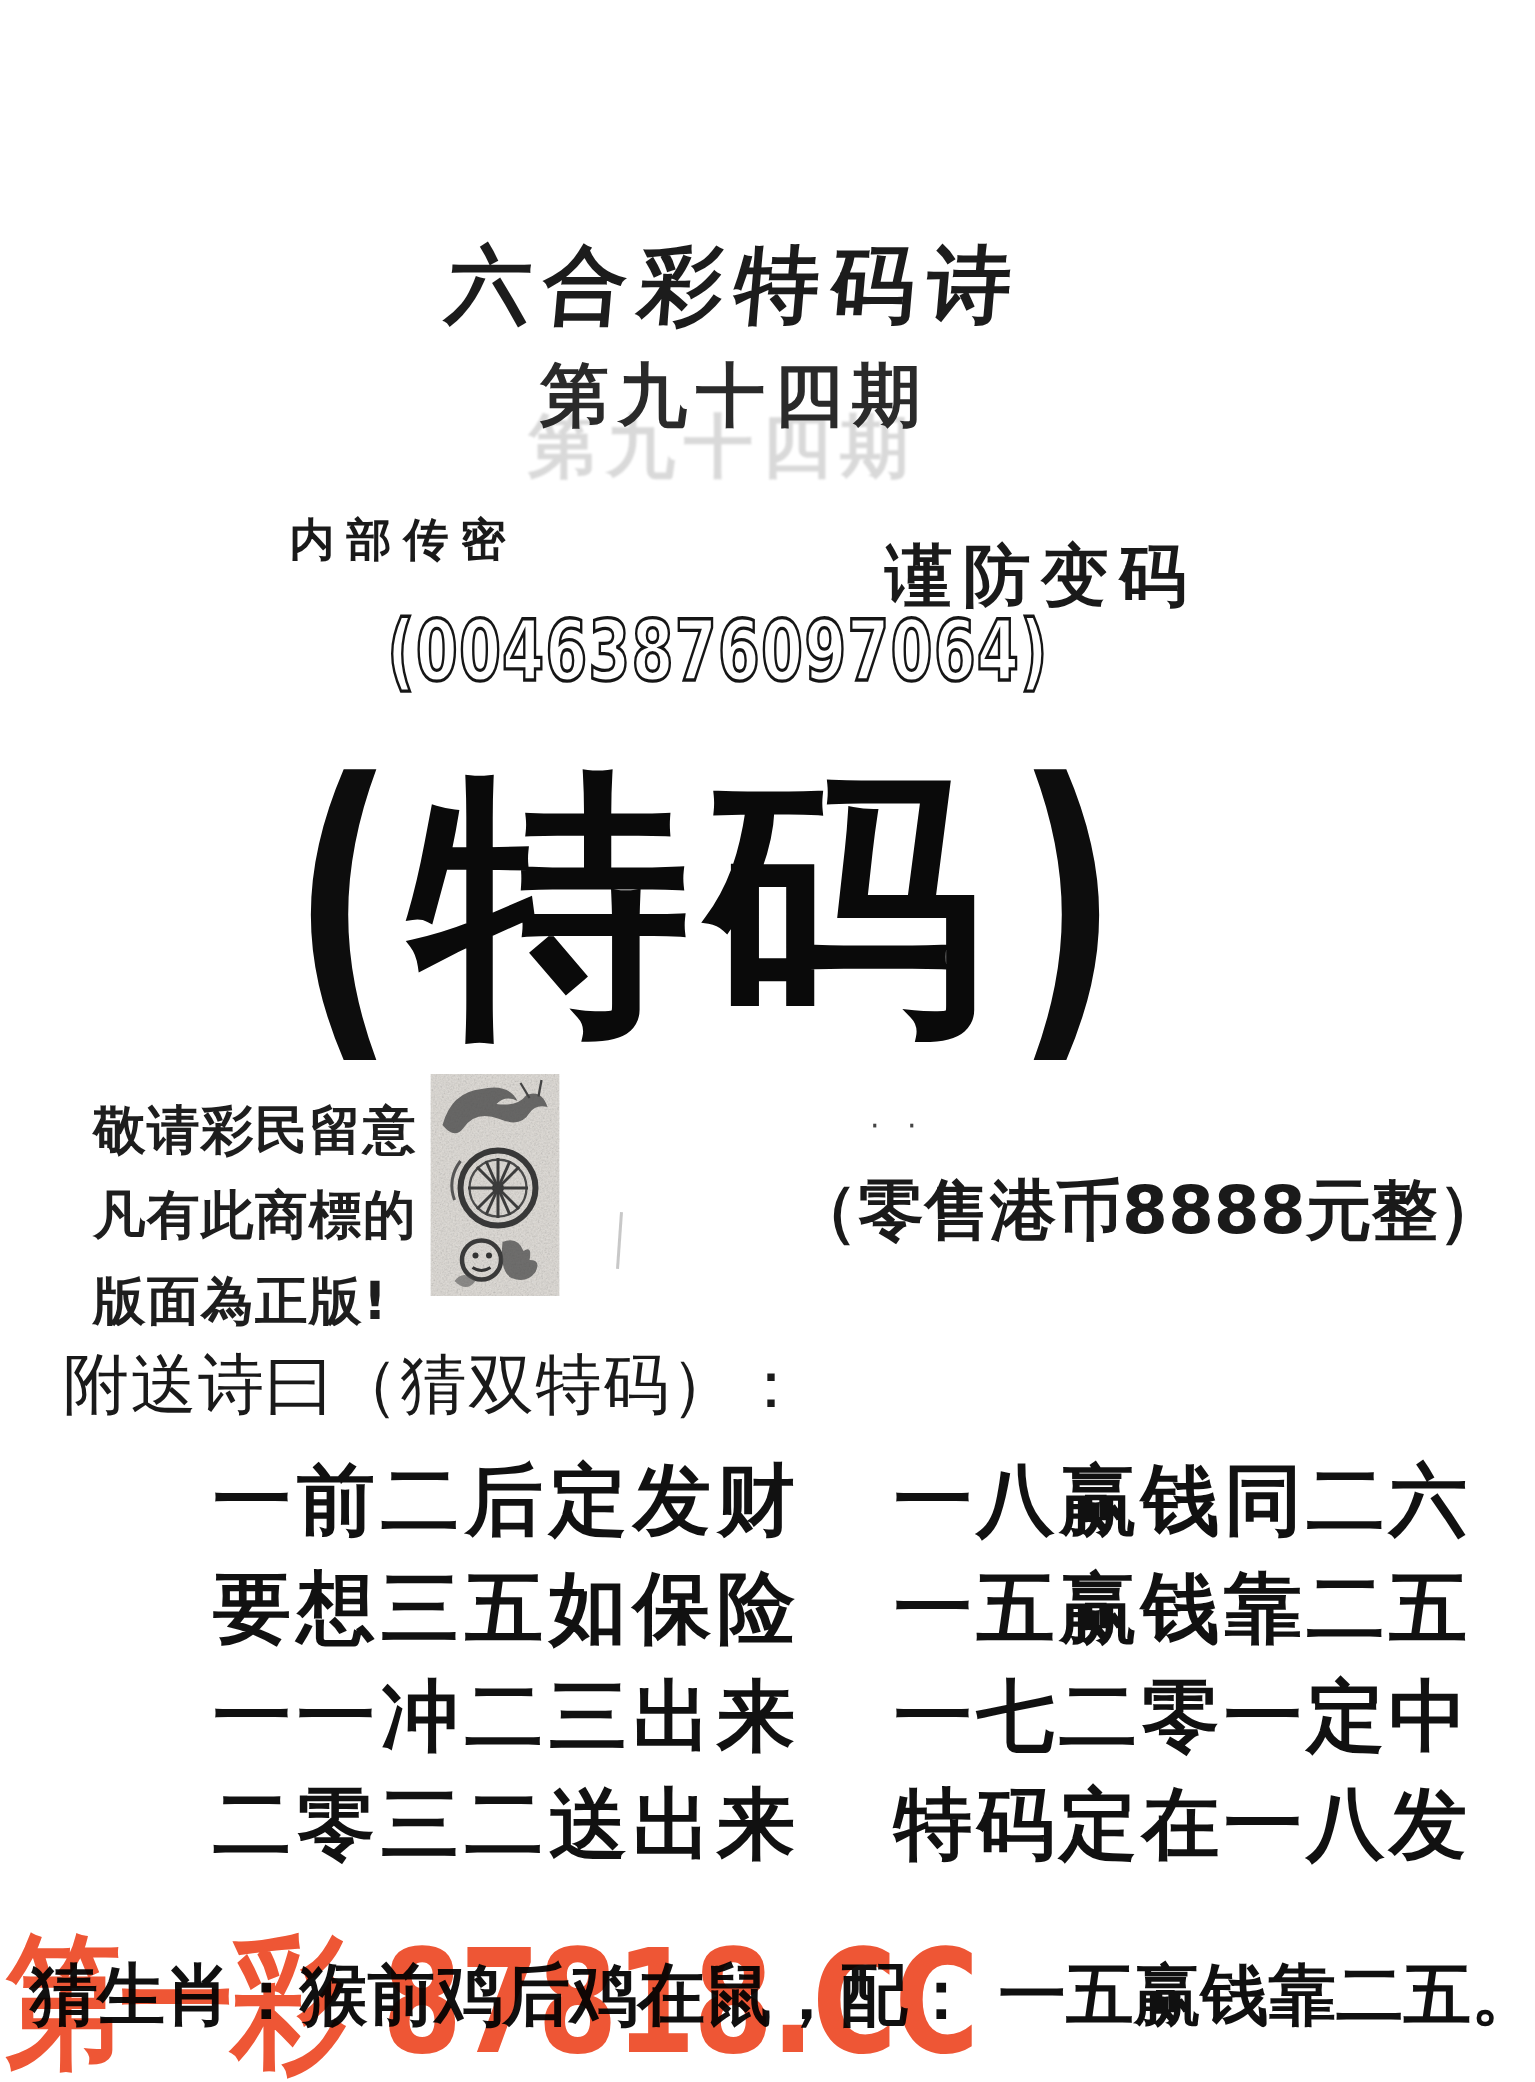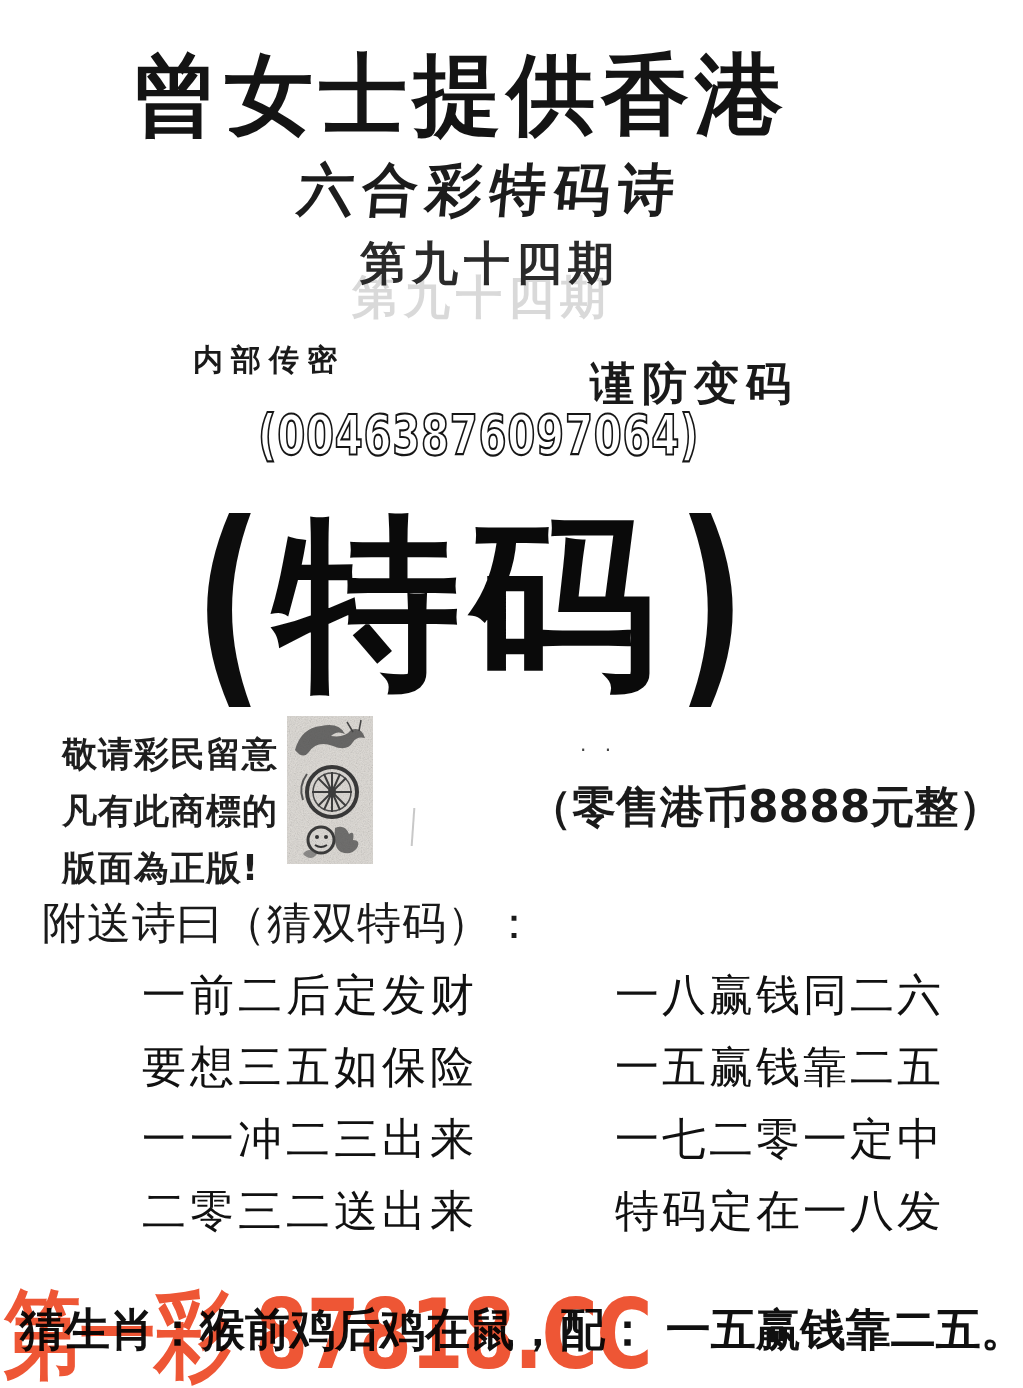--- a/index.html
+++ b/index.html
@@ -36,37 +36,36 @@
 
   .notice{top:726px;left:62px;font-size:35px;font-weight:600;line-height:57px;
     letter-spacing:1px;white-space:pre-line;color:#1e1e1e;}
   .stamp{top:716px;left:287px;width:86px;height:148px;}
   .specks{top:738px;left:580px;font-size:20px;color:#444;letter-spacing:6px;}
   .scratch{top:808px;left:412px;width:2px;height:38px;background:#9a9a9a;
     opacity:0.55;transform:rotate(4deg);}
   .price{top:778px;left:528px;font-size:44px;font-weight:600;letter-spacing:0px;}
 
   .poem-header{top:894px;left:42px;font-size:44px;font-weight:400;letter-spacing:1px;}
-  .poem{font-size:44px;font-weight:400;color:#111;}
+  .poem{font-size:52px;font-weight:700;color:#111;}
   .pl{left:142px;width:340px;letter-spacing:4px;}
-  .pr{left:612px;width:335px;letter-spacing:3px;text-align:center;}
+  .pr{left:596px;width:335px;letter-spacing:3px;text-align:center;}
   .r1{top:966px;} .r2{top:1038px;} .r3{top:1110px;} .r4{top:1182px;}
 
   .zodiac{top:1300px;left:20px;width:1000px;font-size:45px;font-weight:700;
     letter-spacing:0px;color:#101010;}
   .watermark{top:1272px;left:4px;font-size:96px;font-weight:900;
     letter-spacing:-2px;color:#ee5635;mix-blend-mode:multiply;
     transform:scaleX(0.8);transform-origin:left top;}
 </style>
 </head>
 <body>
 
 <div class="page">
 
-  <div class="abs title">曾女士提供香港</div>
   <div class="abs subtitle">六合彩特码诗</div>
   <div class="abs issue-ghost">第九十四期</div>
   <div class="abs issue">第九十四期</div>
 
   <div class="abs note-left">内部传密</div>
   <div class="abs note-right">谨防变码</div>
 
   <div class="abs serial">(00463876097064)</div>
 
   <div class="abs feature">

